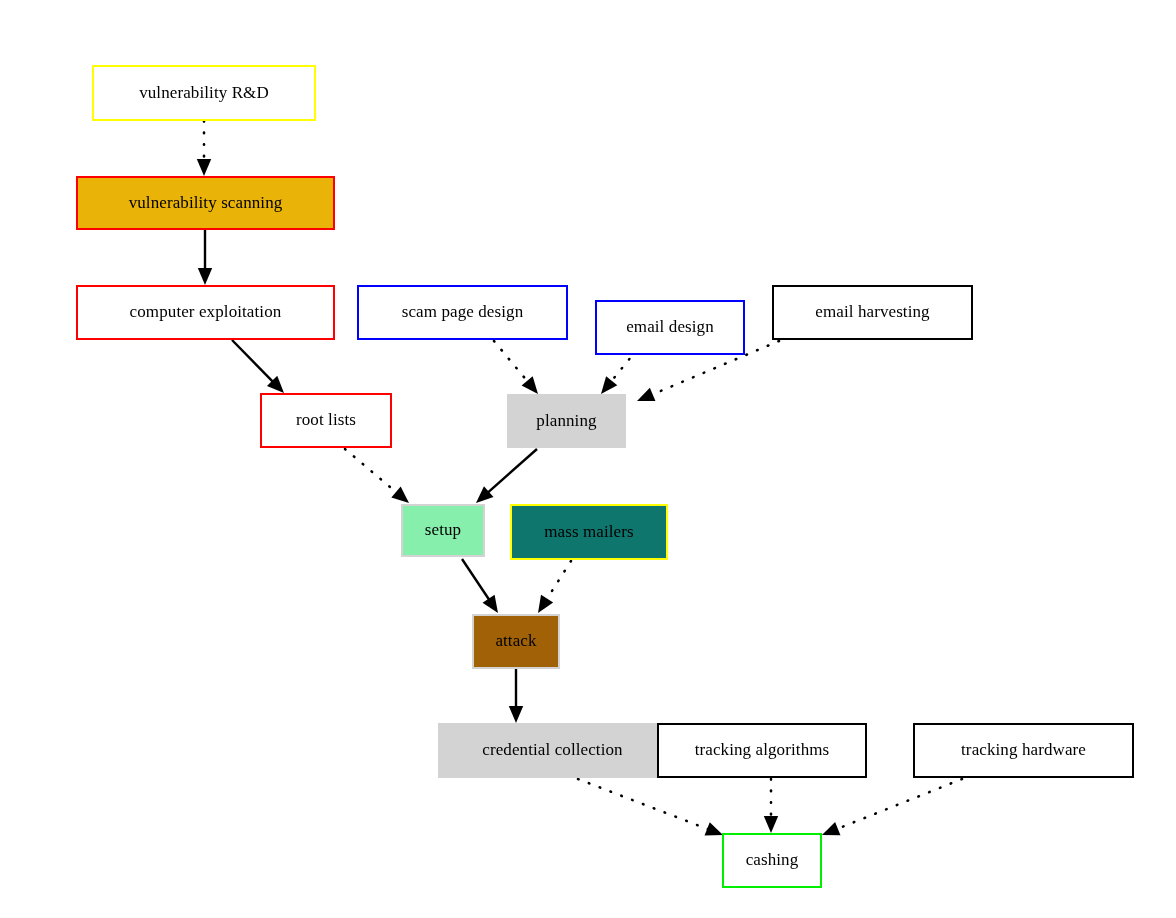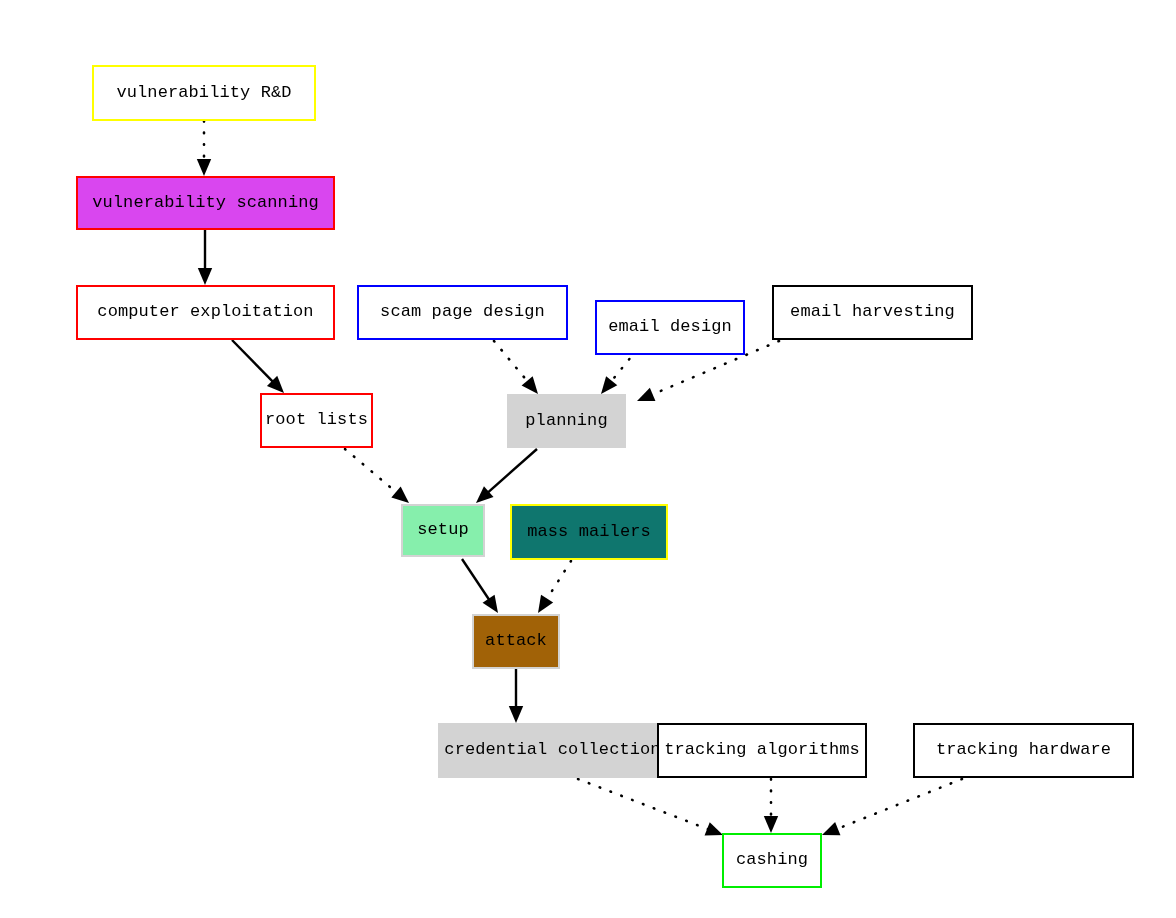--- a/index.html
+++ b/index.html
@@ -6,21 +6,21 @@
     margin: 0;
     padding: 0;
     background: #ffffff;
   }
   #canvas {
     position: relative;
     width: 1176px;
     height: 918px;
     background: #ffffff;
     overflow: hidden;
-    font-family: Liberation Mono, monospace;
+    font-family: Liberation Serif, serif;
   }
   #edge-layer {
     position: absolute;
     left: 0;
     top: 0;
     width: 1176px;
     height: 918px;
   }
   .node {
     position: absolute;
@@ -103,36 +103,36 @@
       <g>
         <line x1="962" y1="779" x2="835.9271503632789" y2="829.4291398546884" stroke="#000000" stroke-width="2.6" stroke-linecap="round" stroke-dasharray="0.6 11"></line>
         <polygon points="822.00,835.00 835.11,822.00 840.46,835.37" fill="#000000"></polygon>
       </g>
     </svg>
 
   <div id="node-layer">
       <div class="node" style="left: 92px; top: 65px; width: 224px; height: 56px; border-color: rgb(255, 255, 0); background: rgb(255, 255, 255);">
         <span class="node-label">vulnerability R&amp;D</span>
       </div>
-      <div class="node" style="left: 76px; top: 176px; width: 259px; height: 54px; border-color: rgb(255, 0, 0); background: #d946ef;">
+      <div class="node" style="left: 76px; top: 176px; width: 259px; height: 54px; border-color: rgb(255, 0, 0); background: #eab308;">
         <span class="node-label">vulnerability scanning</span>
       </div>
       <div class="node" style="left: 76px; top: 285px; width: 259px; height: 55px; border-color: rgb(255, 0, 0); background: rgb(255, 255, 255);">
         <span class="node-label">computer exploitation</span>
       </div>
       <div class="node" style="left: 357px; top: 285px; width: 211px; height: 55px; border-color: rgb(0, 0, 255); background: rgb(255, 255, 255);">
         <span class="node-label">scam page design</span>
       </div>
       <div class="node" style="left: 595px; top: 300px; width: 150px; height: 55px; border-color: rgb(0, 0, 255); background: rgb(255, 255, 255);">
         <span class="node-label">email design</span>
       </div>
       <div class="node" style="left: 772px; top: 285px; width: 201px; height: 55px; border-color: rgb(0, 0, 0); background: rgb(255, 255, 255);">
         <span class="node-label">email harvesting</span>
       </div>
-      <div class="node" style="left: 260px; top: 393px; width: 113px; height: 55px; border-color: rgb(255, 0, 0); background: rgb(255, 255, 255);">
+      <div class="node" style="left: 260px; top: 393px; width: 132px; height: 55px; border-color: rgb(255, 0, 0); background: rgb(255, 255, 255);">
         <span class="node-label">root lists</span>
       </div>
       <div class="node" style="left: 507px; top: 394px; width: 119px; height: 54px; border-color: rgb(211, 211, 211); background: rgb(211, 211, 211);">
         <span class="node-label">planning</span>
       </div>
       <div class="node" style="left: 401px; top: 504px; width: 84px; height: 53px; border-color: rgb(211, 211, 211); background: #86efac;">
         <span class="node-label">setup</span>
       </div>
       <div class="node" style="left: 510px; top: 504px; width: 158px; height: 56px; border-color: rgb(255, 255, 0); background: #0f766e;">
         <span class="node-label">mass mailers</span>

